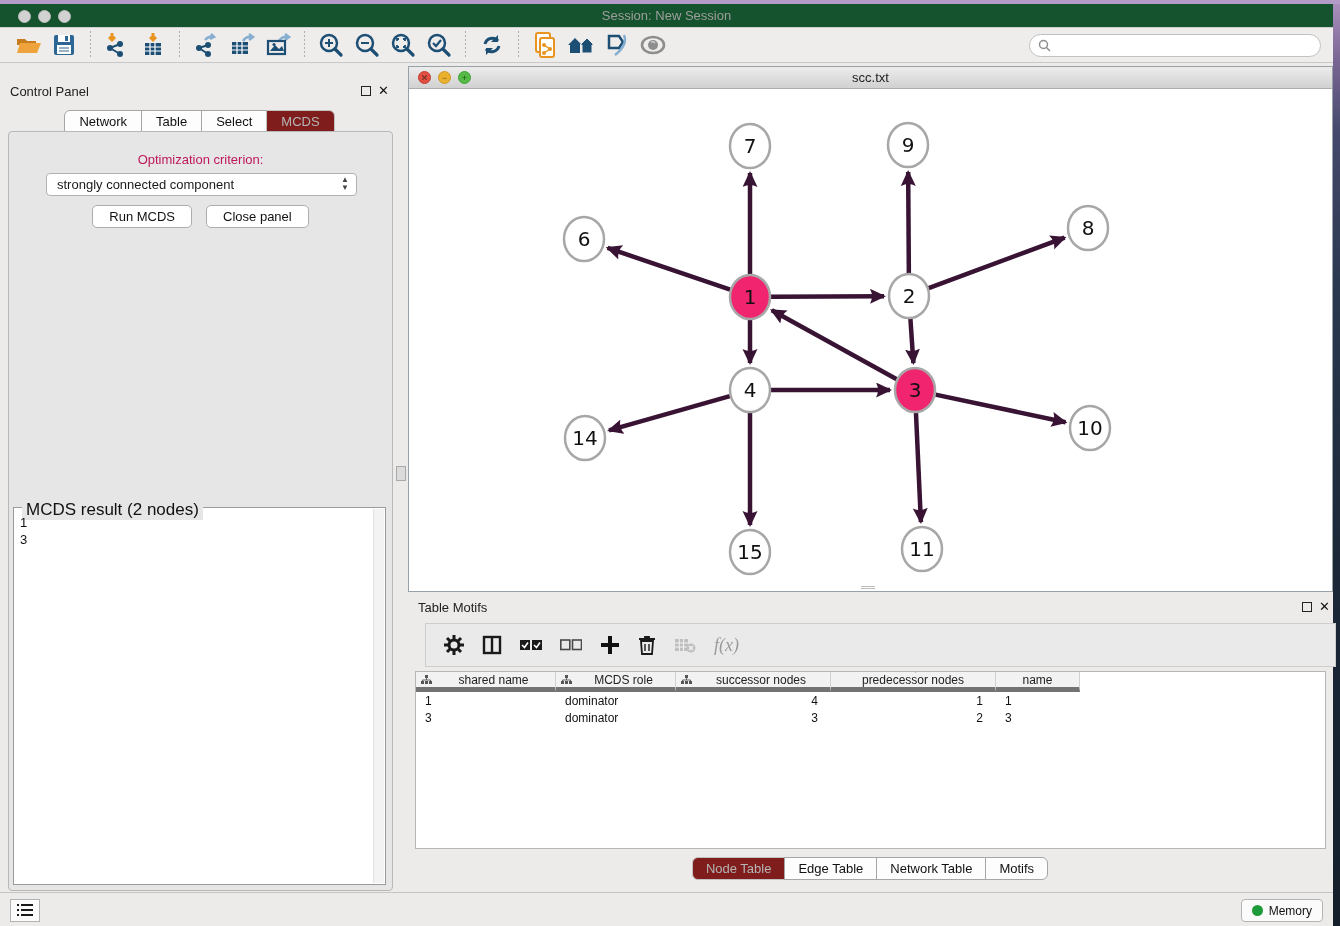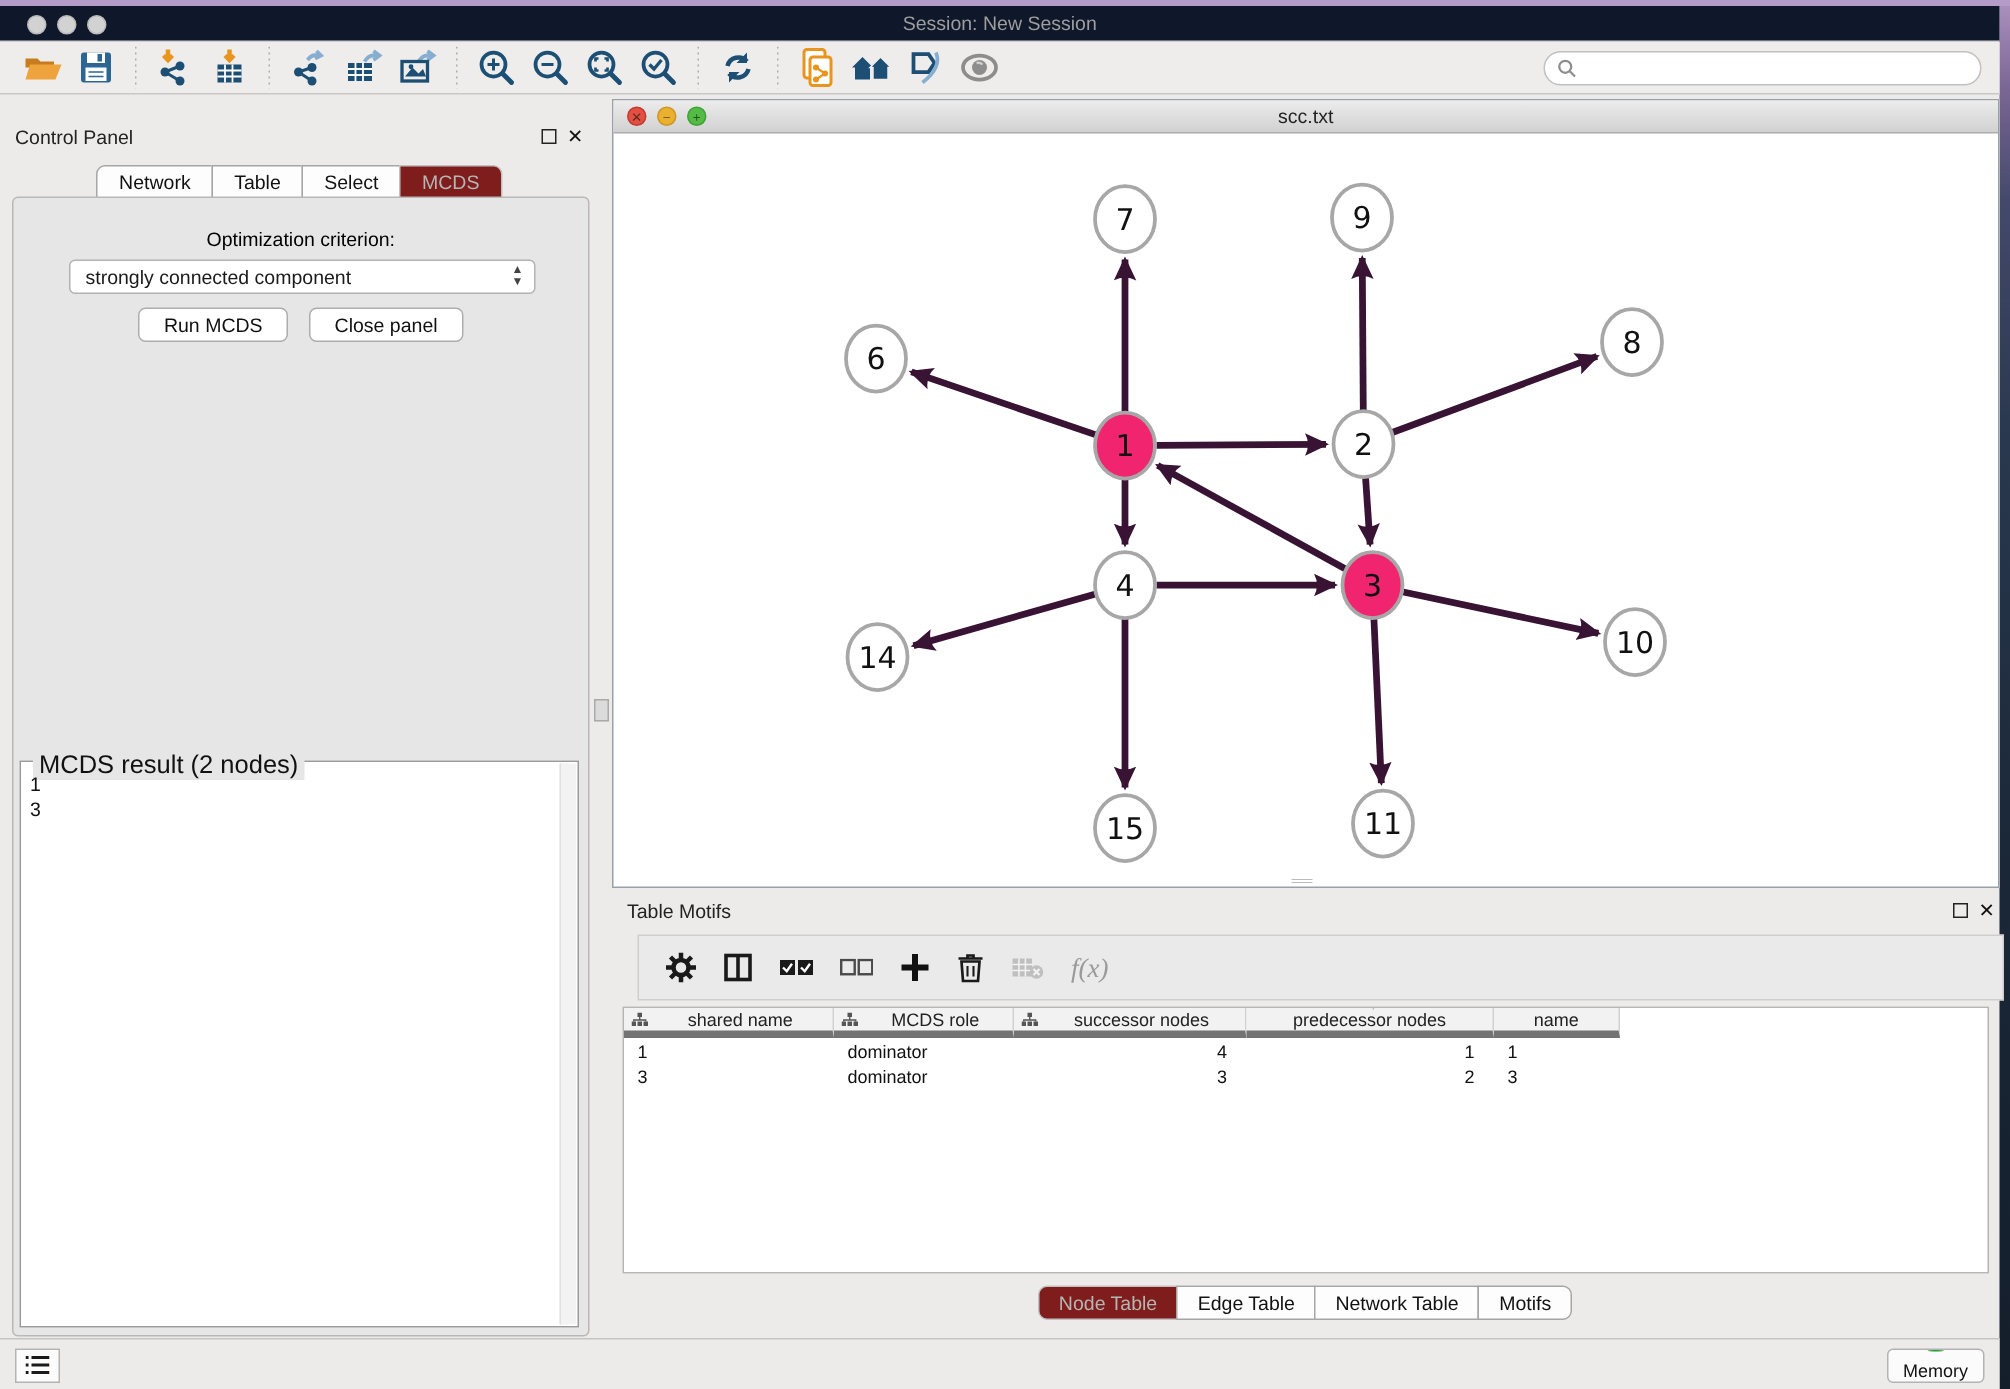--- a/index.html
+++ b/index.html
@@ -5,21 +5,21 @@
   * { margin:0; padding:0; box-sizing:border-box; }
   html,body { width:1340px; height:926px; overflow:hidden; }
   body { position:relative; background:#ecebea; font-family:"Liberation Sans","DejaVu Sans",sans-serif; color:#1a1a1a; }
 
   
   .wp-top { position:absolute; left:0; top:0; width:1340px; height:4px; background:#b49bc8; }
   .wp-right { position:absolute; right:0; top:4px; width:7px; height:922px;
     background:linear-gradient(#a98fbc 0%, #7a6694 6%, #44496b 14%, #2b3950 30%, #1b2838 60%, #141e2b 100%); }
 
   
-  .titlebar { position:absolute; left:0; top:4px; width:1333px; height:24px; background:#0f172a; border-bottom:1px solid #d0cfcf; }
+  .titlebar { position:absolute; left:0; top:4px; width:1333px; height:24px; background:#14532d; border-bottom:1px solid #d0cfcf; }
   .tl-dot { position:absolute; top:6px; width:13px; height:13px; border-radius:50%; background:#d3d2d2; border:1px solid #bcbbbb; }
   .app-title { position:absolute; top:4px; left:0; width:100%; text-align:center; font-size:13px; color:#9f9e9e; }
 
   
   .toolbar { position:absolute; left:0; top:28px; width:1333px; height:35px; background:#eeedec; border-bottom:1px solid #c9c8c7;
     display:flex; align-items:center; padding-left:10px; }
   .tbtn { width:30px; height:30px; display:flex; align-items:center; justify-content:center; margin:0 3px; }
   .tsep { width:1px; height:28px; margin:0 8px; background-image:linear-gradient(#adadad 40%, transparent 40%); background-size:1px 4px; }
   .searchbox { position:absolute; right:12px; top:6px; width:292px; height:23px; background:#fff; border:1px solid #c2c1c1; border-radius:12px; display:flex; align-items:center; padding-left:8px; }
 
@@ -28,21 +28,21 @@
   .panel-header { position:relative; height:26px; }
   .panel-title { position:absolute; left:10px; top:5px; font-size:13px; color:#222; }
   .float-ico { position:absolute; top:7px; width:10px; height:10px; border:1.5px solid #222; }
   .close-ico { position:absolute; top:4px; font-size:13px; font-weight:bold; color:#111; }
   .cp-tabs { position:absolute; left:0; top:31px; width:400px; display:flex; justify-content:center; }
   .tab { background:#fdfdfd; border:1px solid #a6a6a6; margin-left:-1px; font-size:13px; padding:3px 14px; color:#111; }
   .tab:first-child { border-radius:6px 0 0 0; }
   .tab:last-child { border-radius:0 6px 0 0; }
   .tab.active { background:#7f1d1d; color:#b6b5b5; border-color:#c2c1c1; }
   .cp-box { position:absolute; left:8px; top:52px; width:385px; height:760px; background:#e7e6e6; border:1px solid #b9b8b8; border-radius:4px; }
-  .opt-label { position:absolute; top:20px; width:100%; text-align:center; font-size:13px; color:#000000; }
+  .opt-label { position:absolute; top:20px; width:100%; text-align:center; font-size:13px; color:#be185d; }
   .dropdown { position:absolute; left:37px; top:41px; width:311px; height:23px; background:#fff; border:1px solid #b3b2b2; border-radius:4px; display:flex; align-items:center; font-size:13px; padding-left:10px; }
   .stepper { position:absolute; right:7px; top:2px; font-size:8px; line-height:8px; color:#444; text-align:center; }
   .btn-row { position:absolute; left:0; top:73px; width:100%; display:flex; justify-content:center; gap:14px; }
   .pbtn { background:#fff; border:1px solid #aeadad; border-radius:5px; font-size:13px; padding:3px 16px; color:#111; }
   .result-box { position:absolute; left:4px; top:375px; width:373px; height:378px; border:1px solid #9c9b9b; background:#fff; }
   .result-legend { position:absolute; left:8px; top:-8px; background:#e7e6e6; padding:0 4px; font-size:17px; color:#111; }
   .result-text { position:absolute; left:6px; top:6px; font-size:13px; line-height:17px; white-space:pre; color:#111; }
   .result-scroll { position:absolute; right:1px; top:1px; width:11px; height:374px; background:#f4f3f3; border-left:1px solid #e2e1e1; }
 
   .splitter-grip { position:absolute; left:396px; top:466px; width:10px; height:15px; background:#dcdbdb; border:1px solid #aaa9a9; }
@@ -73,21 +73,21 @@
   .td.left { text-align:left; padding-left:9px; }
   .td.right { text-align:right; padding-right:13px; }
   .tp-tabs { position:absolute; left:0; top:262px; width:100%; display:flex; justify-content:center; }
   .tp-tabs .tab { border-radius:0; padding:3px 13px; }
   .tp-tabs .tab:first-child { border-radius:6px 0 0 6px; }
   .tp-tabs .tab:last-child { border-radius:0 6px 6px 0; }
 
   
   .statusbar { position:absolute; left:0; top:892px; width:1333px; height:34px; background:#ecebea; border-top:1px solid #c5c4c3; }
   .list-btn { position:absolute; left:10px; top:6px; width:30px; height:23px; background:#fbfbfb; border:1px solid #b4b3b3; display:flex; align-items:center; justify-content:center; }
-  .memory-btn { position:absolute; right:10px; top:6px; height:23px; background:#fbfbfb; border:1px solid #b4b3b3; border-radius:4px; display:flex; align-items:center; gap:6px; padding:0 10px; font-size:12px; color:#111;flex-direction:column; }
+  .memory-btn { position:absolute; right:10px; top:6px; height:23px; background:#fbfbfb; border:1px solid #b4b3b3; border-radius:4px; display:flex; align-items:center; gap:6px; padding:0 10px; font-size:12px; color:#111; }
   .mem-dot { width:11px; height:11px; border-radius:50%; background:#1d9a3a; }
 </style>
 </head>
 <body>
 
 <div class="wp-top"></div>
 <div class="wp-right"></div>
 
 <div class="titlebar">
   <div class="tl-dot" style="left:18px"></div>

